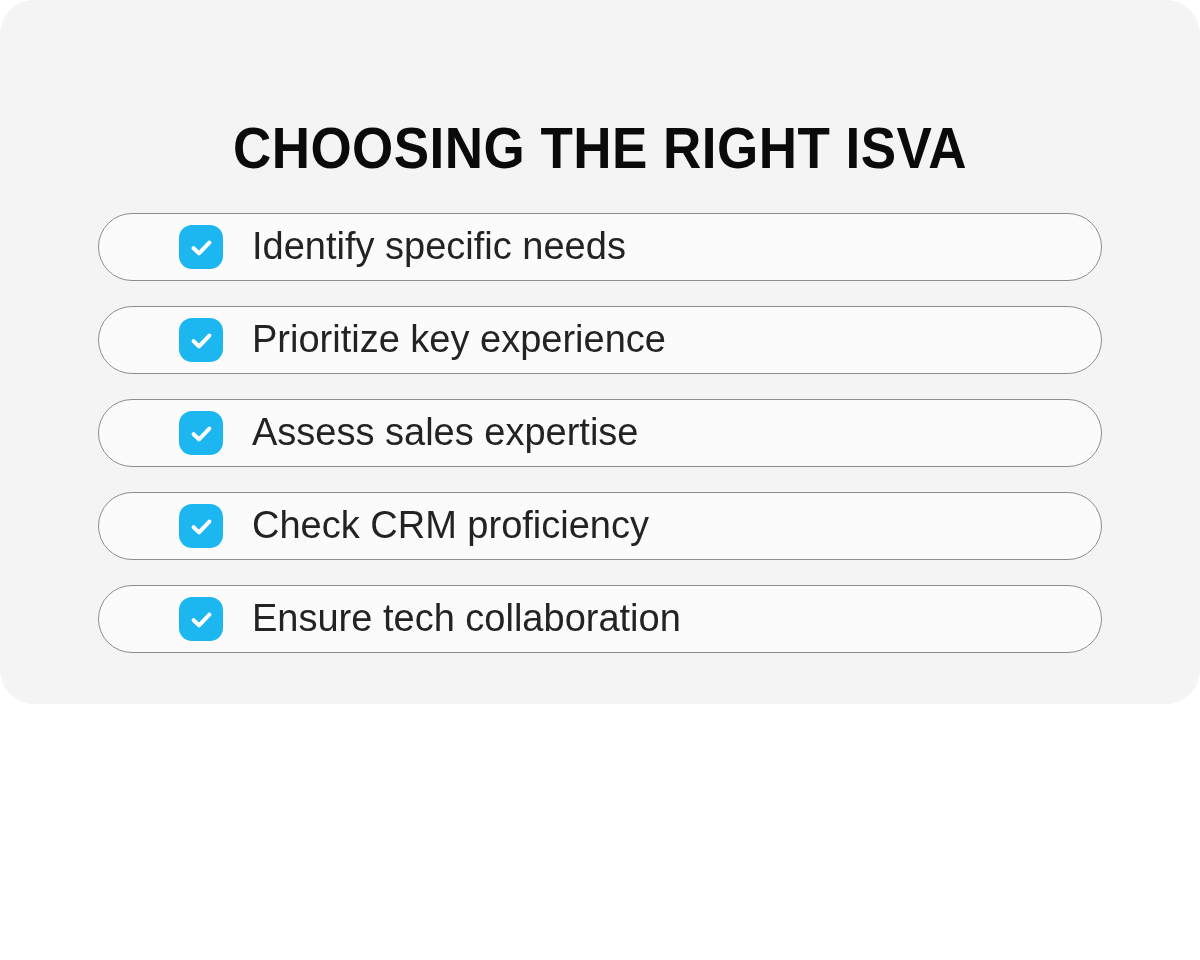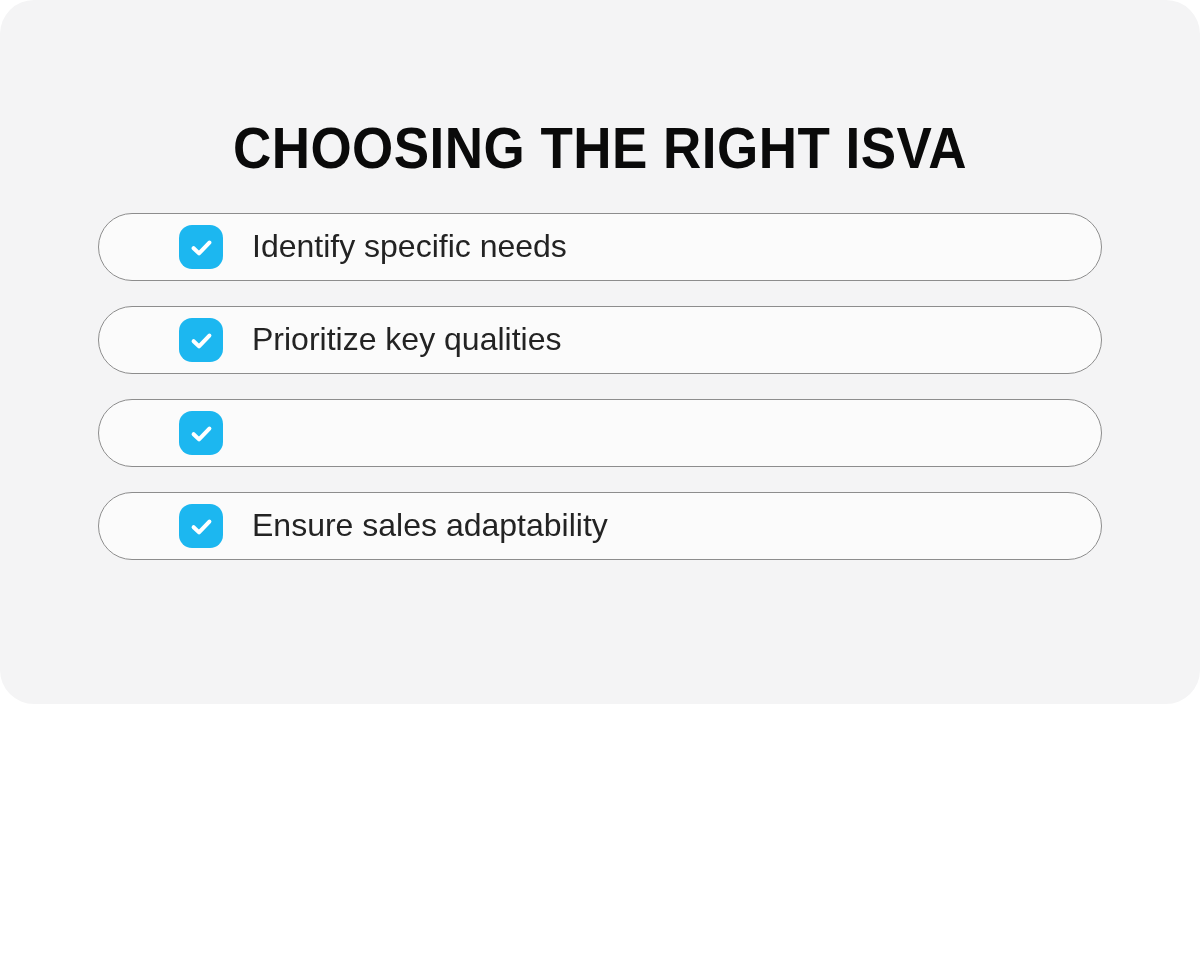--- a/index.html
+++ b/index.html
@@ -92,21 +92,21 @@
 
   .checkbox svg {
     display: block;
     width: 27px;
     height: 27px;
   }
 
   .pill-label {
     margin-left: 29px;
     font-family: "Liberation Sans", sans-serif;
-    font-size: 32px;
+    font-size: 38px;
     font-weight: 400;
     line-height: 1.1;
     color: #232323;
     white-space: nowrap;
   }
 </style>
 </head>
 <body>
 
 <div class="card">
@@ -123,33 +123,42 @@
       </svg>
     </span>
     <span class="pill-label">Identify specific needs</span>
   </li>
         <li class="pill">
     <span class="checkbox">
       <svg viewBox="0 0 24 24" fill="none" aria-hidden="true">
         <path d="M5 12.6 L9.8 17.2 L19 7.6" stroke="#ffffff" stroke-width="3.6" stroke-linecap="round" stroke-linejoin="round"></path>
       </svg>
     </span>
-    <span class="pill-label">Prioritize key qualities</span>
+    <span class="pill-label">Prioritize key experience</span>
   </li>
         <li class="pill">
     <span class="checkbox">
       <svg viewBox="0 0 24 24" fill="none" aria-hidden="true">
         <path d="M5 12.6 L9.8 17.2 L19 7.6" stroke="#ffffff" stroke-width="3.6" stroke-linecap="round" stroke-linejoin="round"></path>
       </svg>
     </span>
+    <span class="pill-label">Assess sales expertise</span>
   </li>
         <li class="pill">
     <span class="checkbox">
       <svg viewBox="0 0 24 24" fill="none" aria-hidden="true">
         <path d="M5 12.6 L9.8 17.2 L19 7.6" stroke="#ffffff" stroke-width="3.6" stroke-linecap="round" stroke-linejoin="round"></path>
       </svg>
     </span>
-    <span class="pill-label">Ensure sales adaptability</span>
+    <span class="pill-label">Check CRM proficiency</span>
+  </li>
+        <li class="pill">
+    <span class="checkbox">
+      <svg viewBox="0 0 24 24" fill="none" aria-hidden="true">
+        <path d="M5 12.6 L9.8 17.2 L19 7.6" stroke="#ffffff" stroke-width="3.6" stroke-linecap="round" stroke-linejoin="round"></path>
+      </svg>
+    </span>
+    <span class="pill-label">Ensure tech collaboration</span>
   </li>
       </ul>
 
   </div>
 </div>
 
 </body></html>

